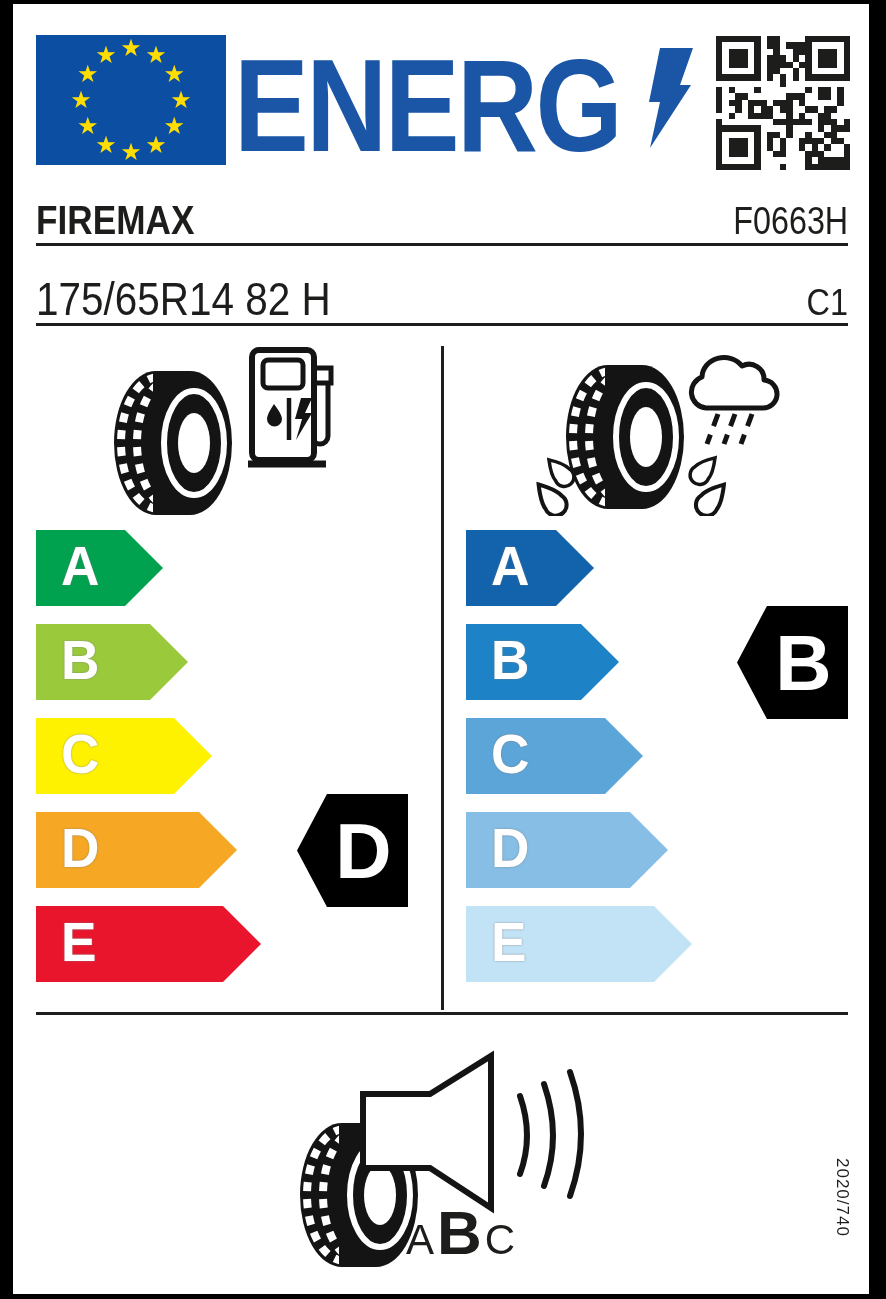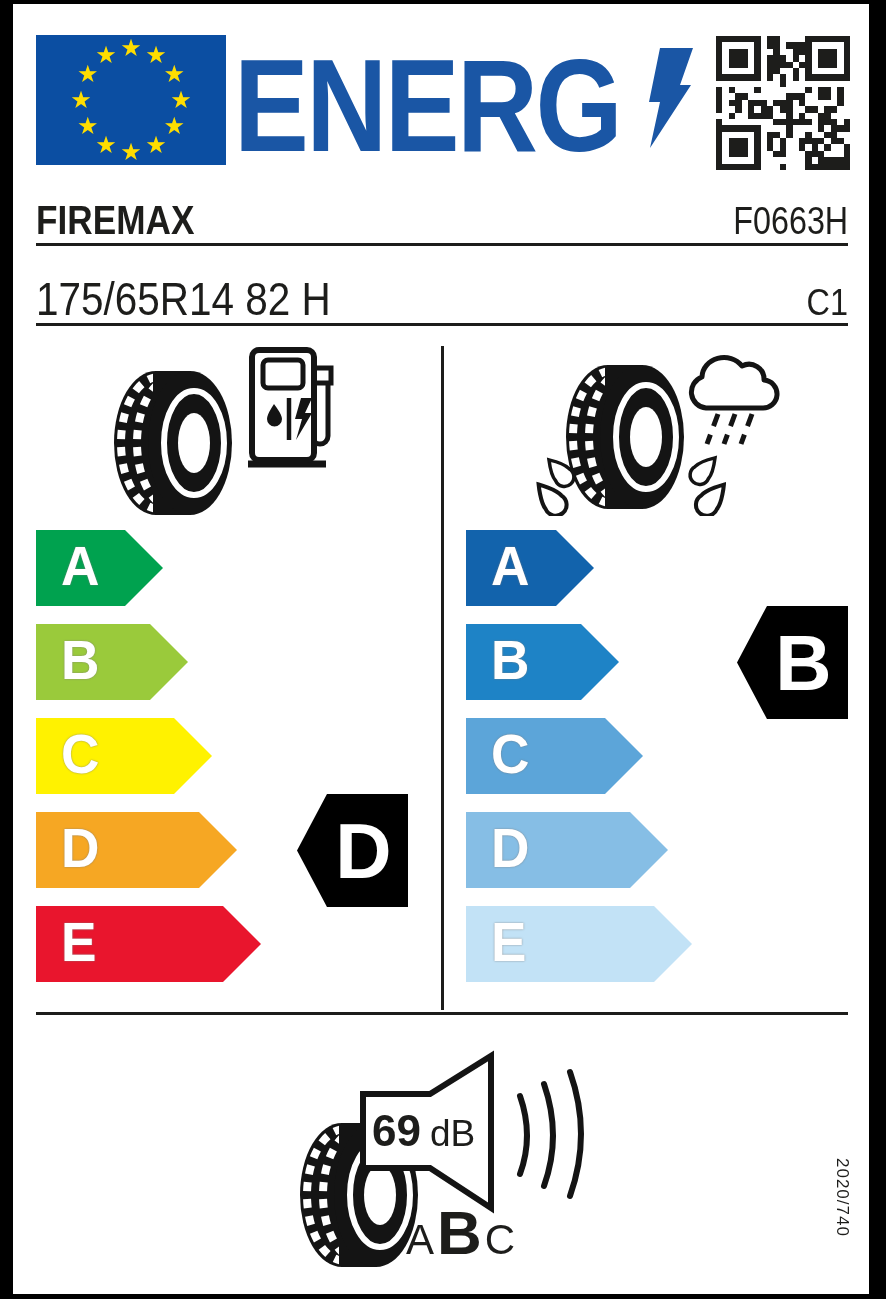--- a/index.html
+++ b/index.html
@@ -600,23 +600,20 @@
   <svg class="abs spk" style="left:358px;top:1050px" width="140" height="164" viewBox="0 0 140 164">
     <polygon points="5,44 72,44 133,6 133,158 72,118 5,118" fill="#fff" stroke="#141414" stroke-width="6" stroke-linejoin="miter"></polygon>
   </svg>
   <svg class="abs" style="left:512px;top:1062px" width="86" height="140" viewBox="0 0 86 140">
     <g fill="none" stroke="#141414" stroke-width="6" stroke-linecap="round">
       <path d="M8,34 Q22,74 8,112"></path>
       <path d="M32,22 Q50,74 32,124"></path>
       <path d="M58,10 Q80,72 58,134"></path>
     </g>
   </svg>
-  <div class="noise-db">
-    <span class="val">69</span><span class="unit">dB</span>
-  </div>
   <div class="noise-abc">
     <span class="c0">A</span>
     <span class="c1">B</span>
     <span class="c2">C</span>
   </div>
   <div class="reg">2020/740</div>
 <div class="arrow" style="left: 36px; top: 530px; width: 127px; height: 76px; background: rgb(0, 162, 79); clip-path: polygon(0px 0px, calc(100% - 38px) 0px, 100% 50%, calc(100% - 38px) 100%, 0px 100%);">
       <span class="grade-letter">A</span>
     </div>
     <div class="arrow" style="left: 36px; top: 624px; width: 152px; height: 76px; background: rgb(154, 202, 59); clip-path: polygon(0px 0px, calc(100% - 38px) 0px, 100% 50%, calc(100% - 38px) 100%, 0px 100%);">

